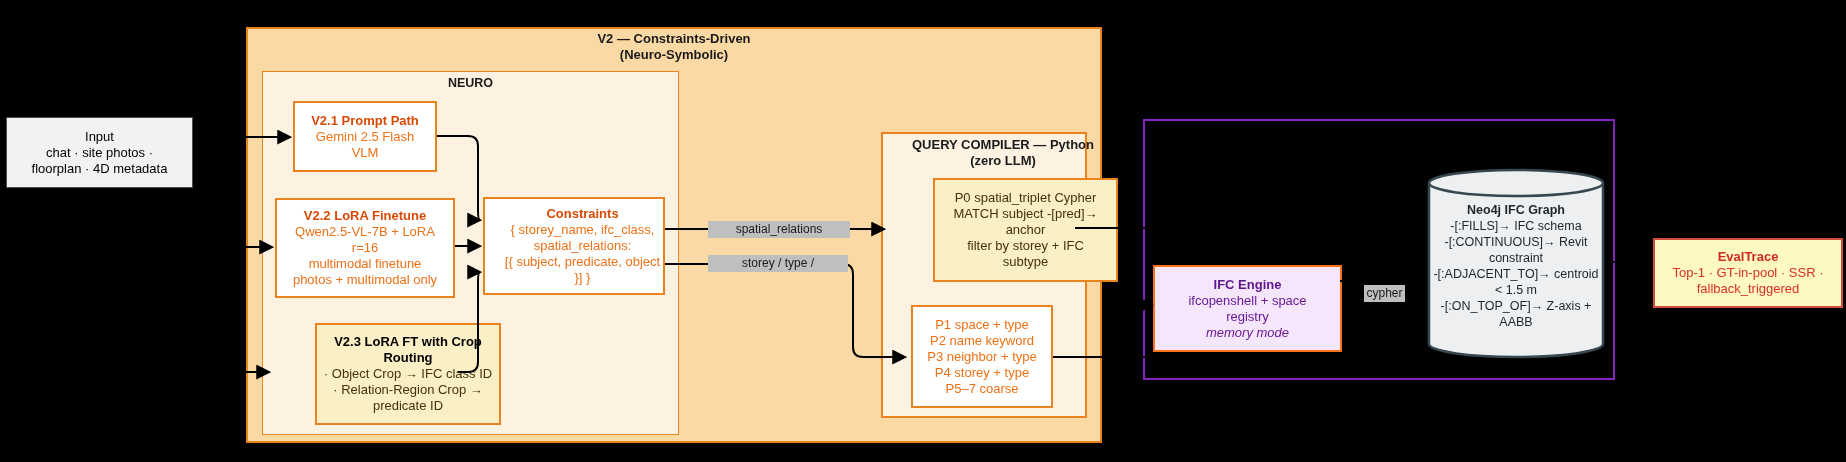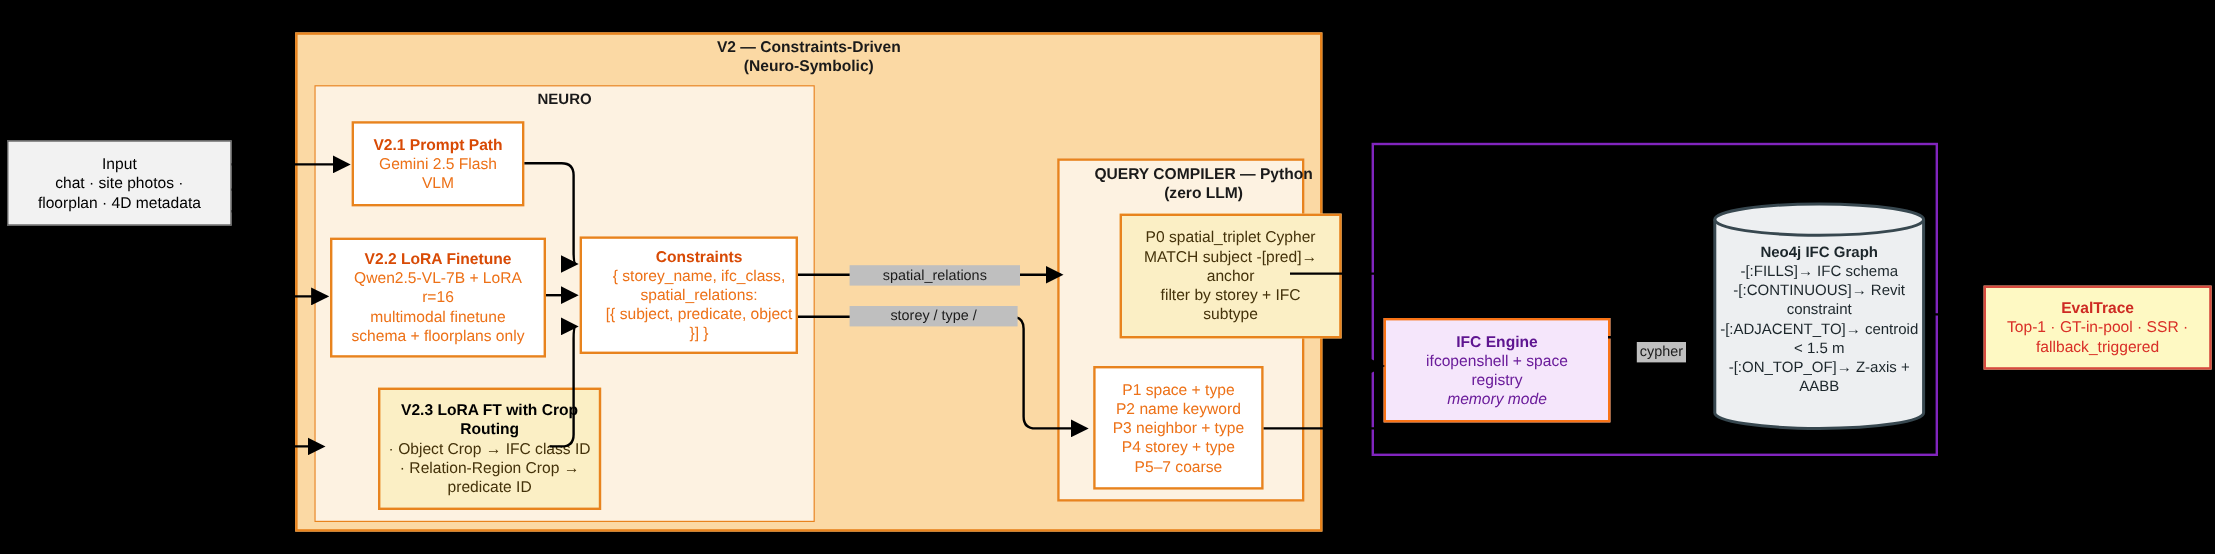--- a/index.html
+++ b/index.html
@@ -91,21 +91,21 @@
     <div class="t">V2.1 Prompt Path</div>
     <div>Gemini 2.5 Flash</div>
     <div>VLM</div>
   </div>
 
   <div class="node white-box v22">
     <div class="t">V2.2 LoRA Finetune</div>
     <div>Qwen2.5-VL-7B + LoRA</div>
     <div>r=16</div>
     <div>multimodal finetune</div>
-    <div>schema + floorplans only</div>
+    <div>photos + multimodal only</div>
   </div>
 
   <div class="node yellow-box v23">
     <div class="t">V2.3 LoRA FT with Crop</div>
     <div class="t">Routing</div>
     <div>· Object Crop → IFC class ID</div>
     <div>· Relation-Region Crop →</div>
     <div>predicate ID</div>
   </div>
 

